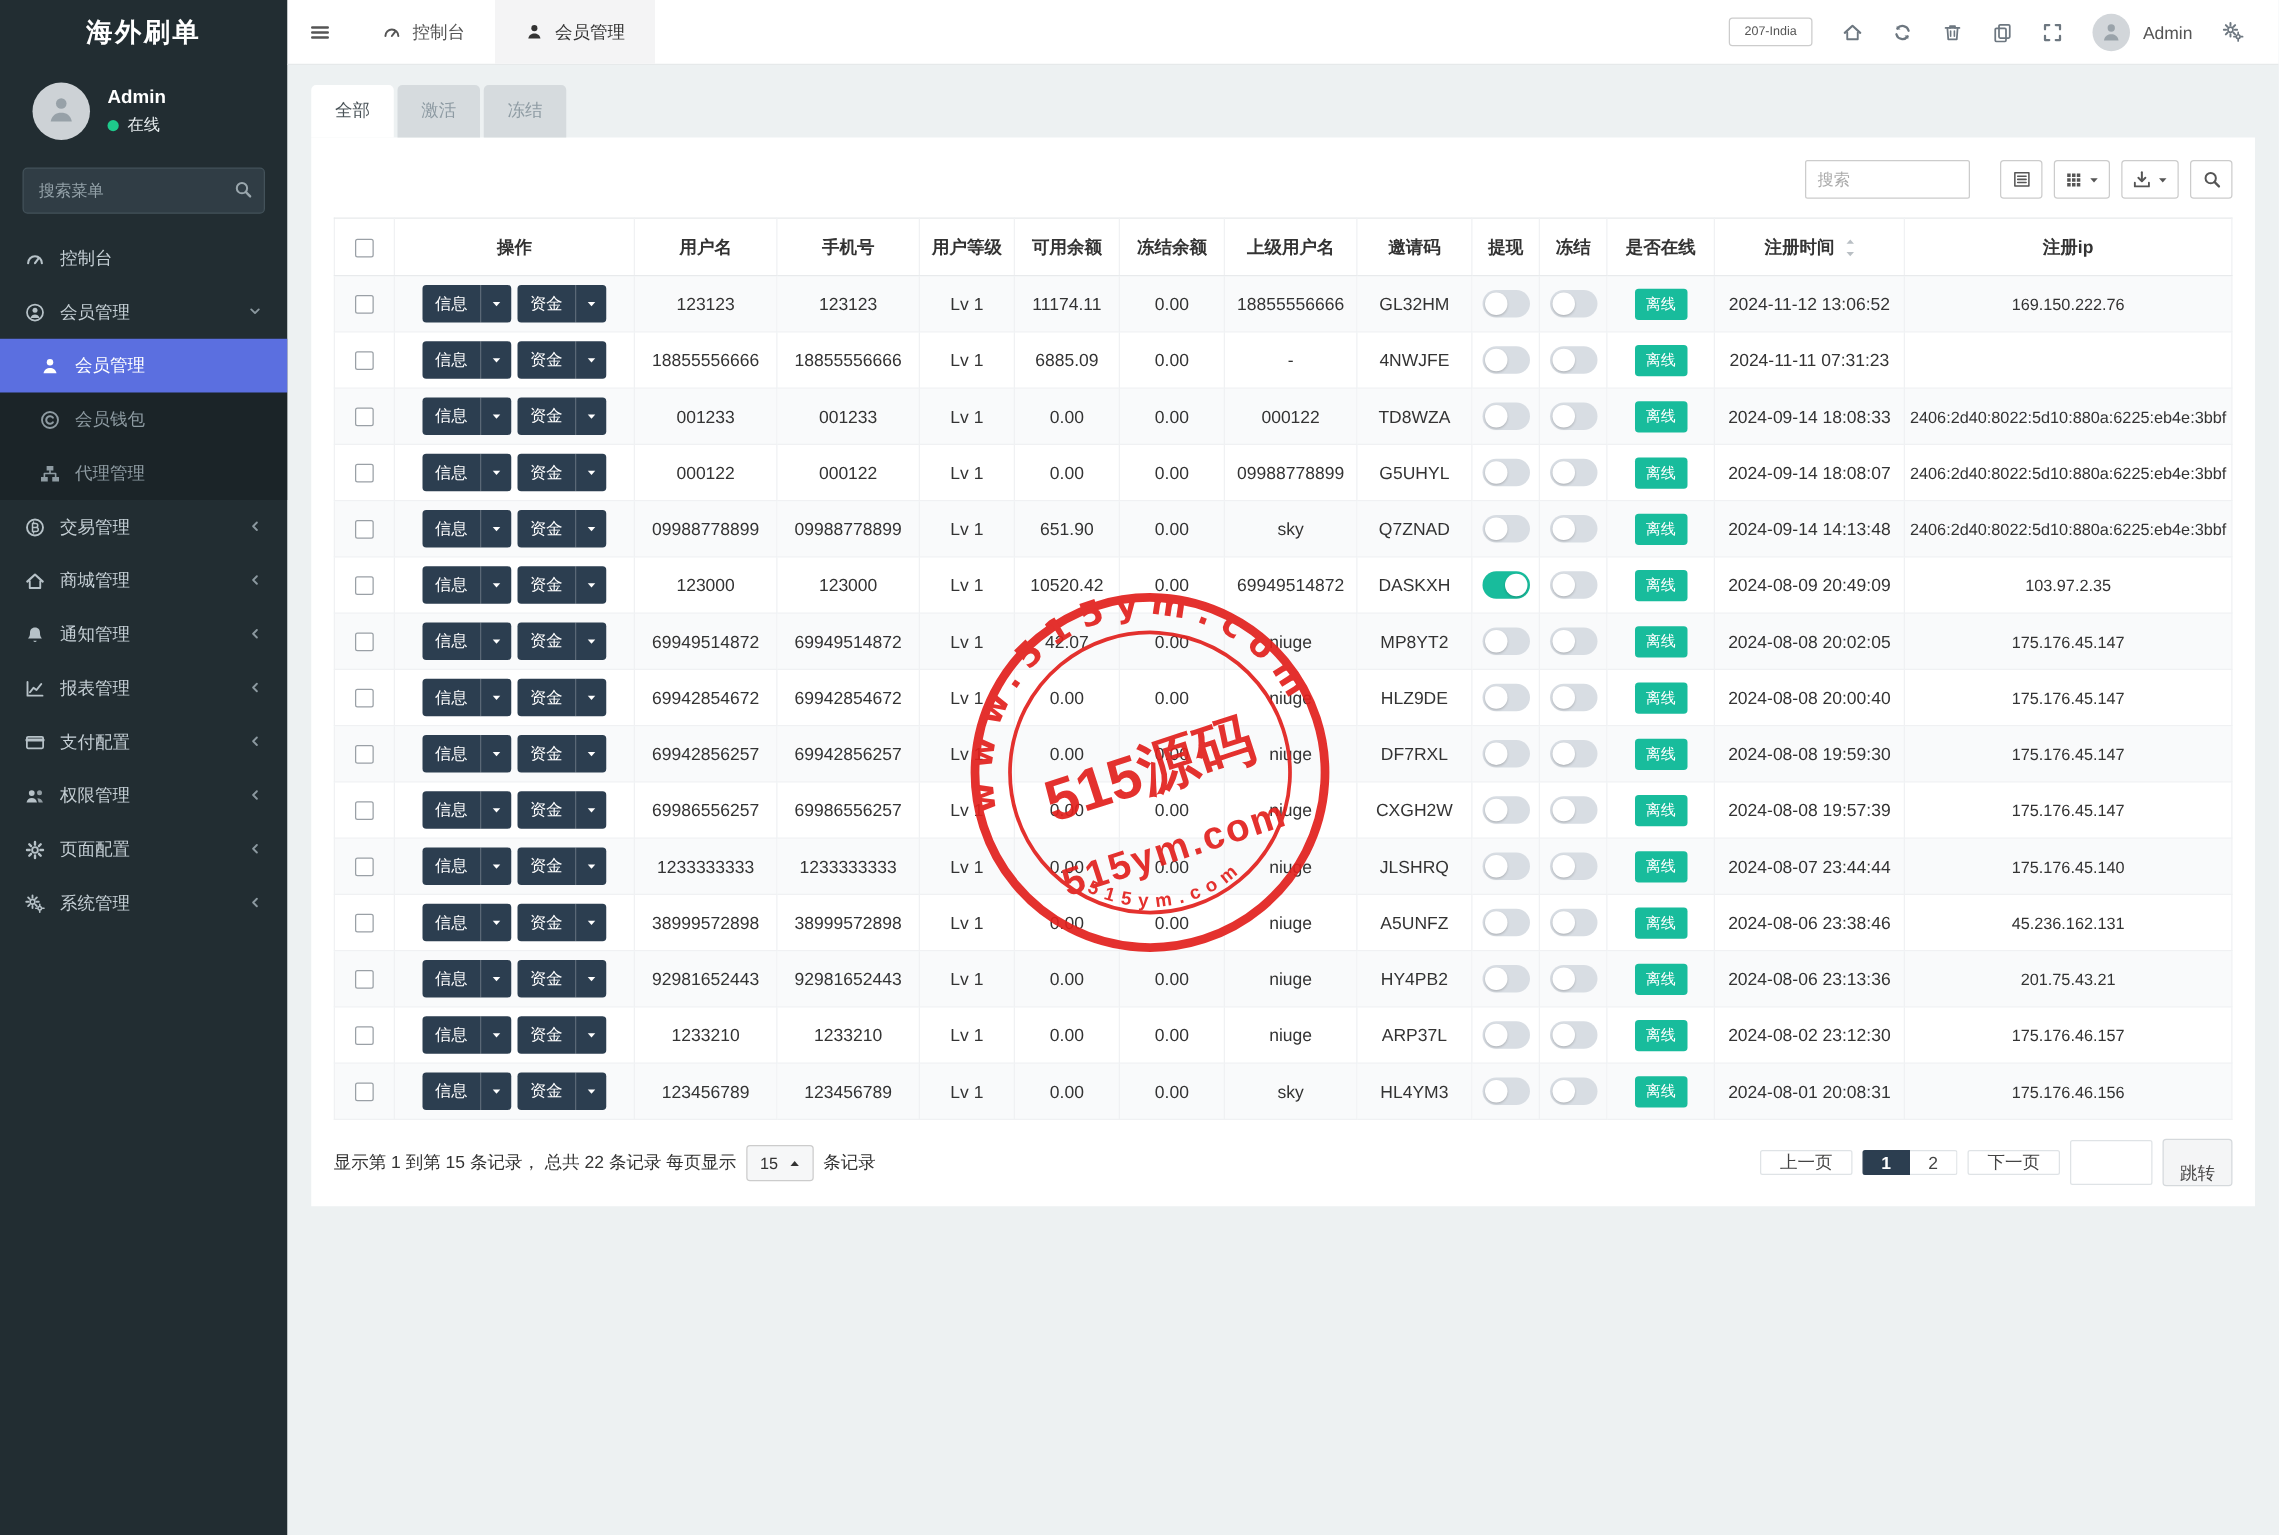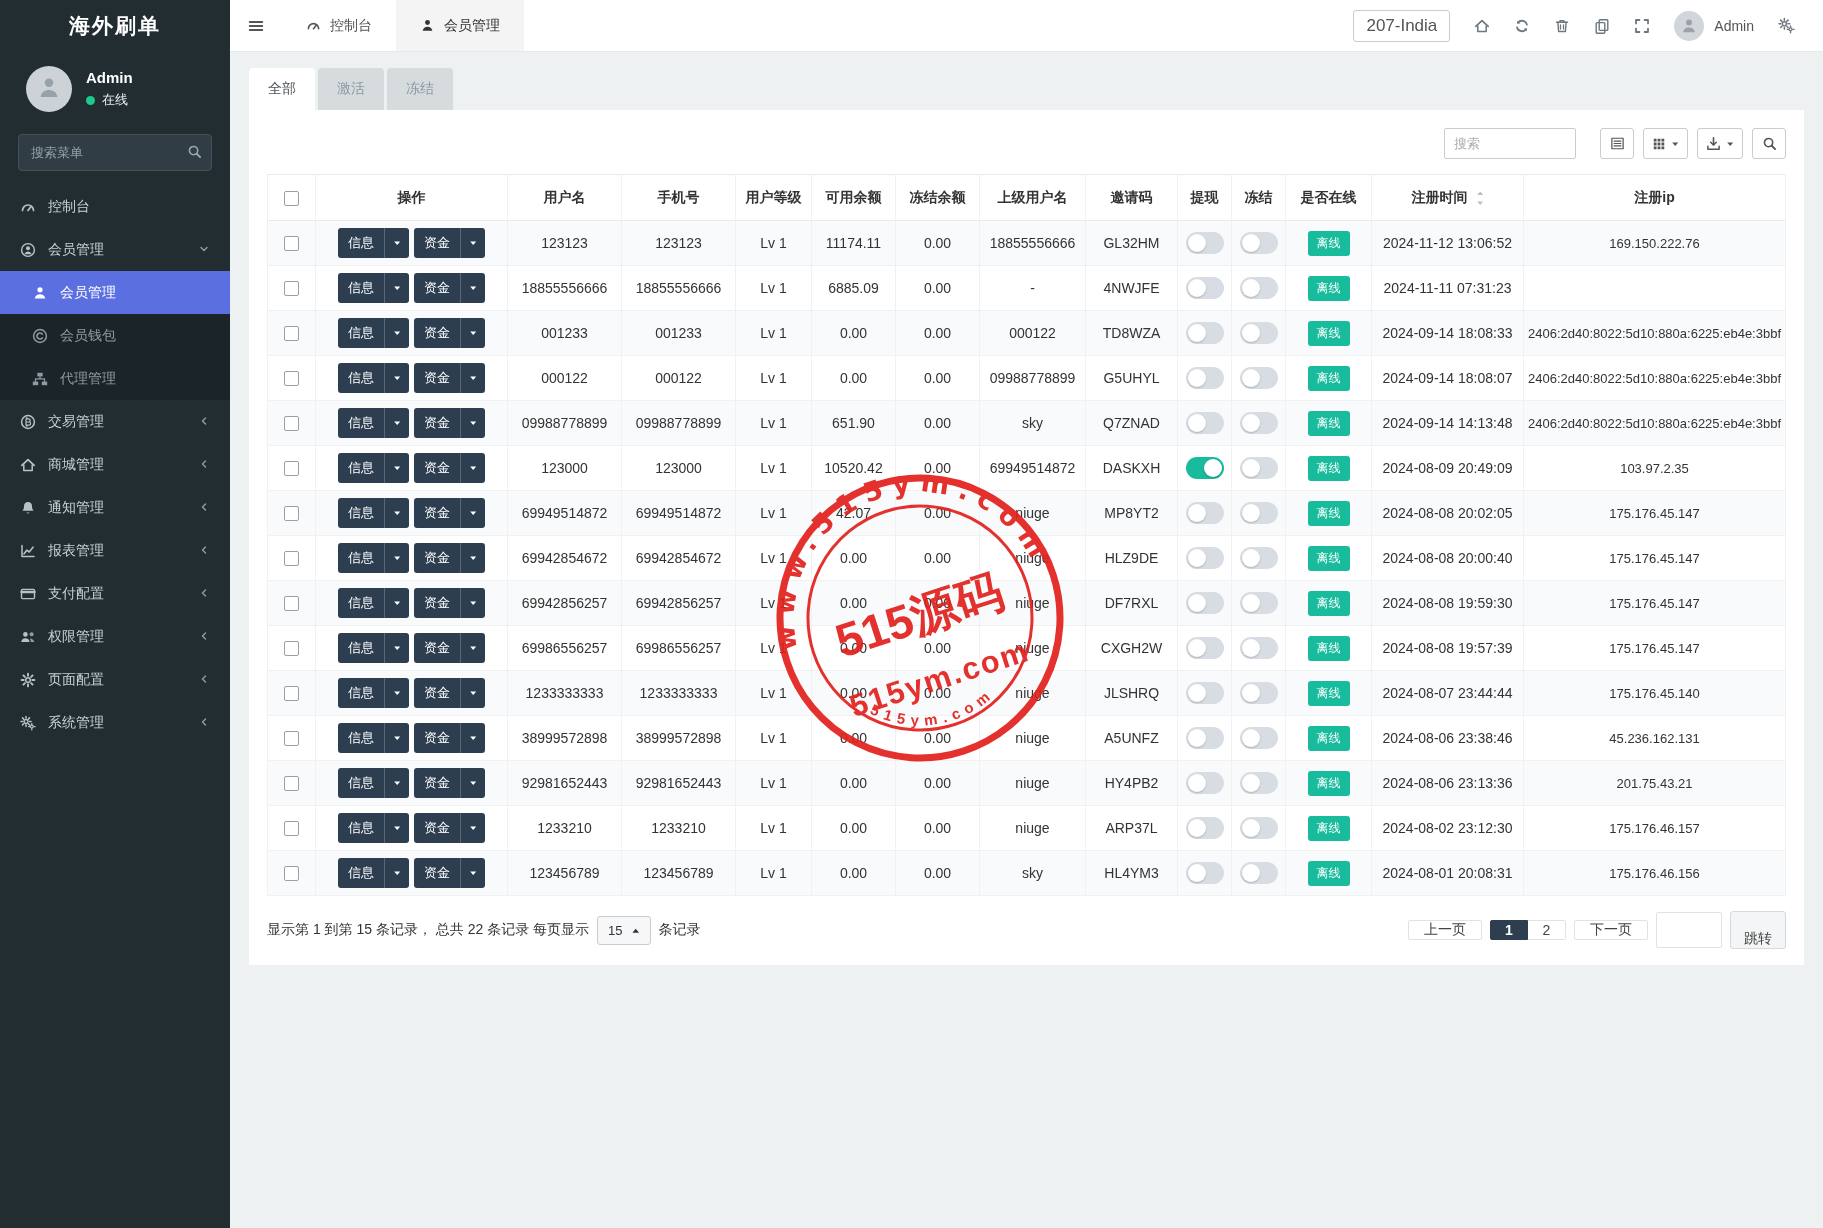--- a/index.html
+++ b/index.html
@@ -34,21 +34,21 @@
   .submenu .mitem .micon{color:#8e9ba2;}
   .mitem.active{background:var(--blue);color:#fff;}
   .mitem.active .micon{color:#fff;}
   
   .main{flex:1;display:flex;flex-direction:column;min-width:0;}
   .navbar{height:52px;background:#fff;display:flex;align-items:stretch;border-bottom:1px solid #e6e9ea;}
   .hamburger{width:52px;display:flex;align-items:center;justify-content:center;color:#555;cursor:pointer;}
   .ntab{display:flex;align-items:center;gap:9px;padding:0 24px;color:#555;font-size:14px;cursor:pointer;}
   .ntab.active{background:#f4f4f5;color:#333;}
   .nav-right{margin-left:auto;display:flex;align-items:center;gap:24px;padding-right:28px;}
-  .region-btn{border:1px solid #ccc;border-radius:3px;background:#fff;padding:5px 12px;font-size:17px;color:#555;cursor:pointer;}
+  .region-btn{border:1px solid #ccc;border-radius:3px;background:#fff;padding:5px 12px;font-size:10px;color:#555;cursor:pointer;}
   .nicon{color:#6d7780;display:flex;align-items:center;cursor:pointer;}
   .nav-user{display:flex;align-items:center;gap:10px;cursor:pointer;}
   .nav-avatar{width:30px;height:30px;border-radius:50%;background:#d2d6da;display:flex;align-items:center;justify-content:center;color:#9aa3aa;}
   .nav-username{color:#555;font-size:14px;}
   
   .content{flex:1;background:var(--bg);padding:16px 19px;position:relative;min-height:0;}
   .ftabs{display:flex;gap:3px;}
   .ftab{padding:12px 19px;font-size:14px;background:#d6dbde;color:#8e9ba3;border-radius:4px 4px 0 0;cursor:pointer;}
   .ftab.active{background:#fff;color:#4a5358;}
   .card{background:#fff;padding:18px 18px 16px;}

